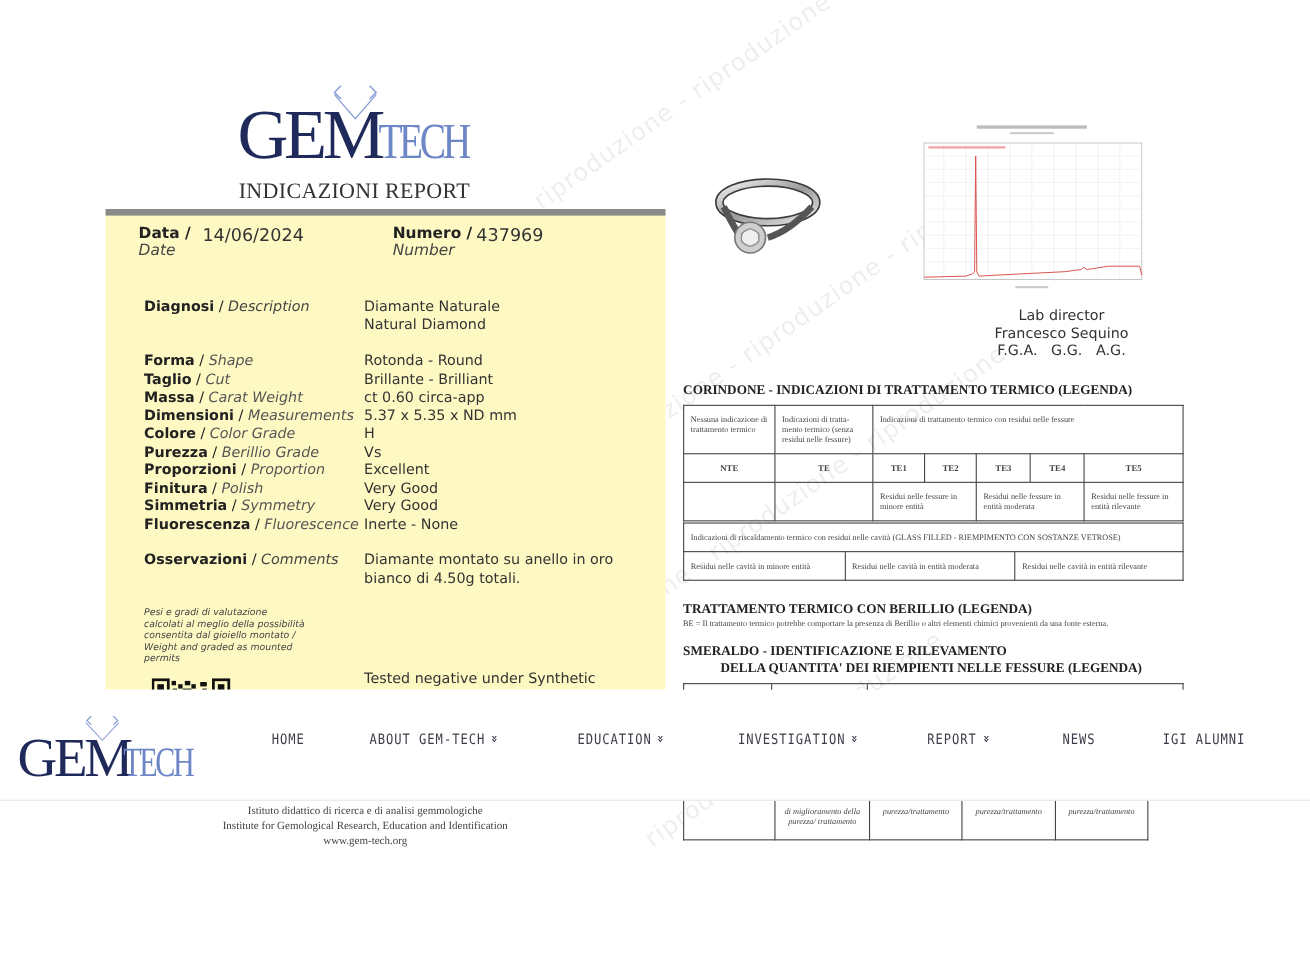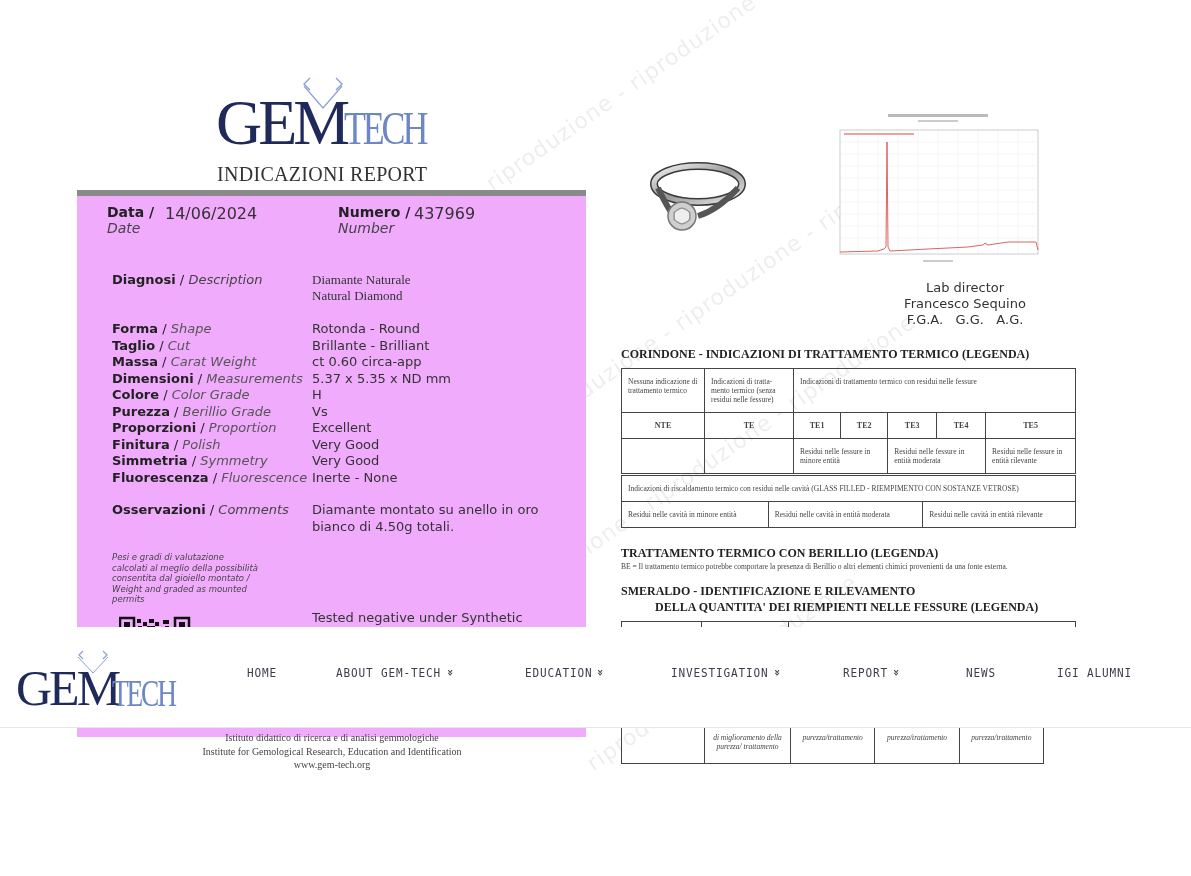--- a/index.html
+++ b/index.html
@@ -11,21 +11,21 @@
 
   
   .logo { position:absolute; font-family:"Liberation Serif", serif; white-space:nowrap; }
   .logo .gem { color:#1f2a5a; letter-spacing:-4px; }
   .logo .tech { color:#6d86c6; letter-spacing:-4px; }
   .logo .diamond { position:absolute; }
 
   .report-title { position:absolute; left:217px; top:163px; font-family:"Liberation Serif", serif; font-size:20px; color:#333; letter-spacing:0.3px; }
 
   
-  .panel { position:absolute; left:77px; top:190px; width:509px; height:547px; background:#f0abfc; border-top:6px solid #8a8a8a; box-sizing:border-box; overflow:hidden; }
+  .panel { position:absolute; left:96px; top:190px; width:509px; height:437px; background:#fef9c3; border-top:6px solid #8a8a8a; box-sizing:border-box; overflow:hidden; }
   .lbl { position:absolute; font-size:13px; color:#222; white-space:nowrap; }
   .lbl b { font-weight:bold; }
   .lbl i { font-style:italic; color:#444; }
   .val { position:absolute; font-size:13px; color:#333; white-space:nowrap; }
   .spec-row { position:absolute; left:35px; width:460px; height:16.5px; font-size:13px; }
   .spec-row .k { position:absolute; left:0; white-space:nowrap; }
   .spec-row .k b { font-weight:bold; }
   .spec-row .k i { font-style:italic; color:#555; }
   .spec-row .v { position:absolute; left:200px; white-space:nowrap; color:#333; }
   .note { position:absolute; left:35px; top:356px; width:150px; font-size:8.5px; font-style:italic; color:#444; line-height:10.5px; }
@@ -75,21 +75,21 @@
   </div>
   <div class="val" style="left:88px;top:8px;font-size:16px;">14/06/2024</div>
   <div class="lbl" style="left:261px;top:8px;font-size:14px;">
     <b>Numero /</b><br><i>Number</i>
   </div>
   <div class="val" style="left:337px;top:8px;font-size:16px;">437969</div>
 
   <div class="lbl" style="left:35px;top:76px;">
     <b>Diagnosi</b> / <i>Description</i>
   </div>
-  <div class="val" style="left:235px;top:76px;line-height:16px;font-family:Liberation Serif, serif;">
+  <div class="val" style="left:235px;top:76px;line-height:16px;">
     <span>Diamante Naturale</span><br><span>Natural Diamond</span>
   </div>
 
   <div>
     <div class="spec-row" style="top:125px;">
         <span class="k"><b>Forma</b> / <i>Shape</i></span>
         <span class="v">Rotonda - Round</span>
       </div>
     <div class="spec-row" style="top:141.5px;">
         <span class="k"><b>Taglio</b> / <i>Cut</i></span>

